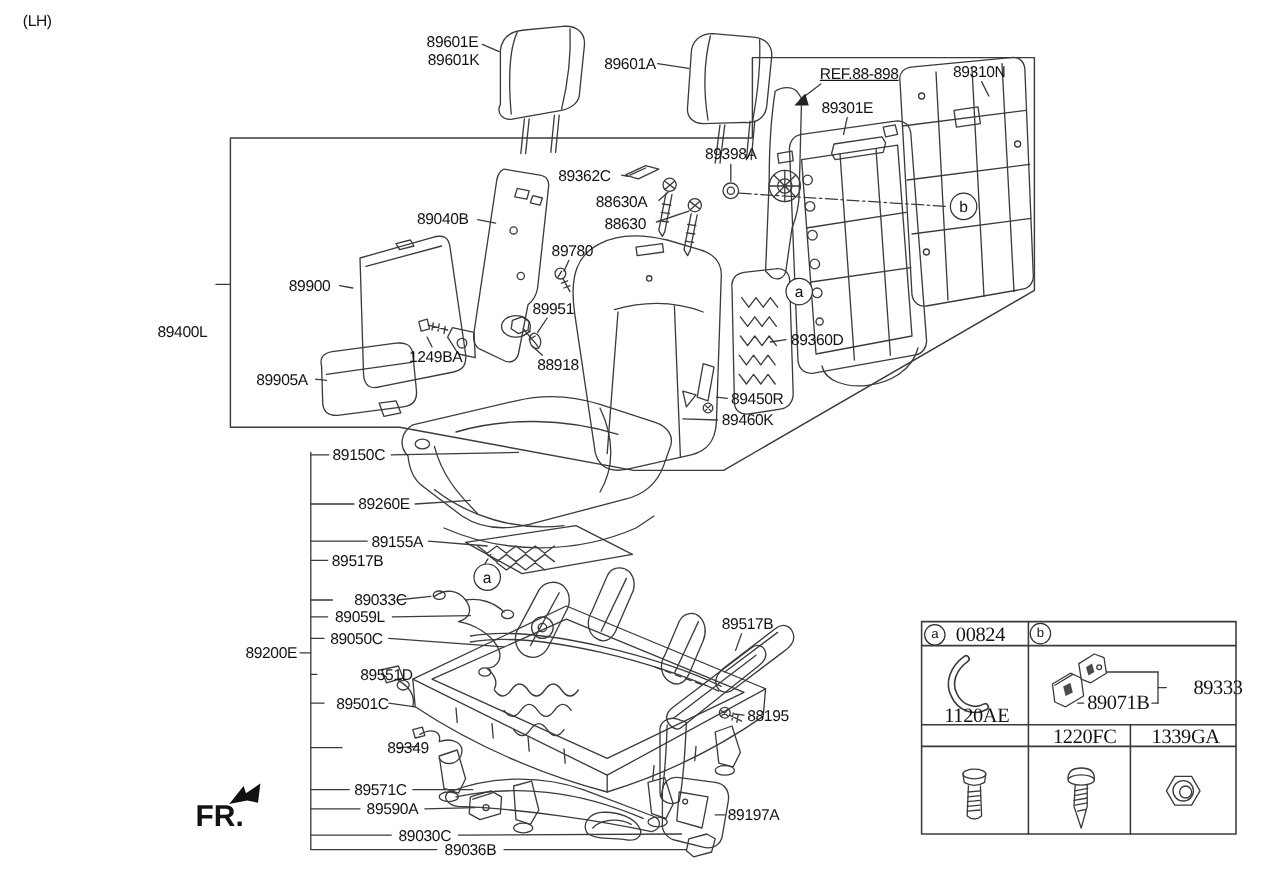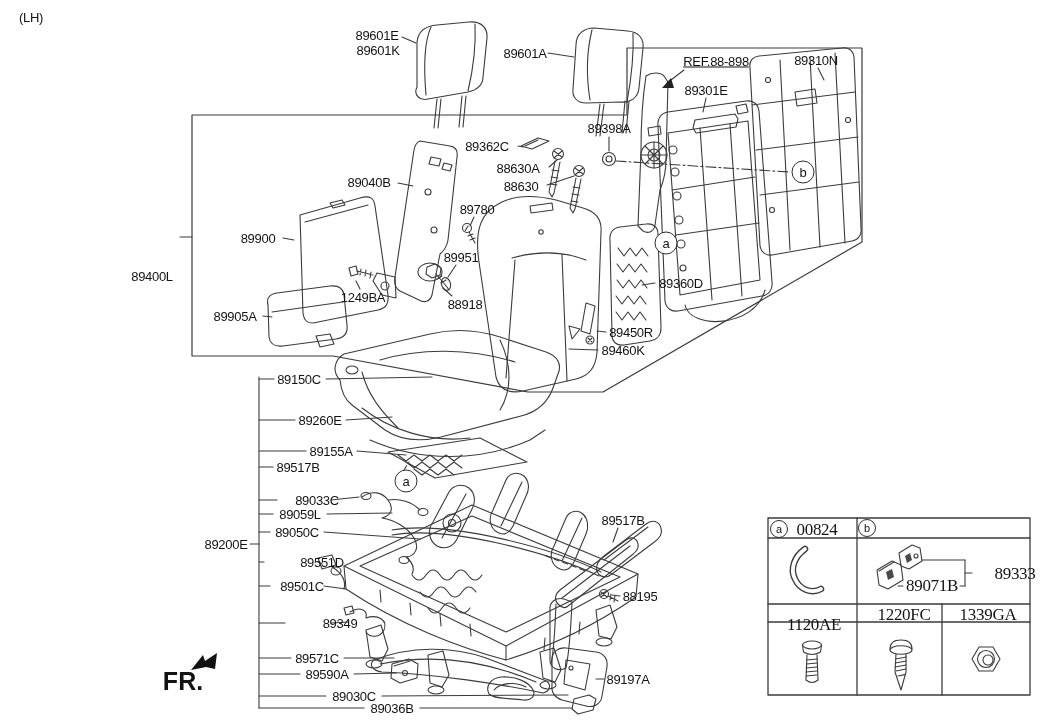--- a/index.html
+++ b/index.html
@@ -404,17 +404,17 @@
 
 <div class="marker" style="left:666px;top:243px;">a</div>
 <div class="marker" style="left:803px;top:172px;">b</div>
 <div class="marker" style="left:406px;top:481px;">a</div>
 
 <div class="marker smm" style="left:779px;top:529px;">a</div>
 <div class="lbl sm" style="left:817px;top:529px;">00824</div>
 <div class="marker smm" style="left:867px;top:528px;">b</div>
 <div class="lbl sm" style="left:932px;top:585px;">89071B</div>
 <div class="lbl sm" style="left:995px;top:573px;padding-left:40px;">89333</div>
-<div class="lbl sm" style="left:814px;top:624px;text-align:right;">1120AE</div>
+<div class="lbl sm" style="left:814px;top:596px;text-align:right;">1120AE</div>
 <div class="lbl sm" style="left:904px;top:614px;">1220FC</div>
 <div class="lbl sm" style="left:988px;top:614px;">1339GA</div>
 
 </div>
 
 </body></html>

